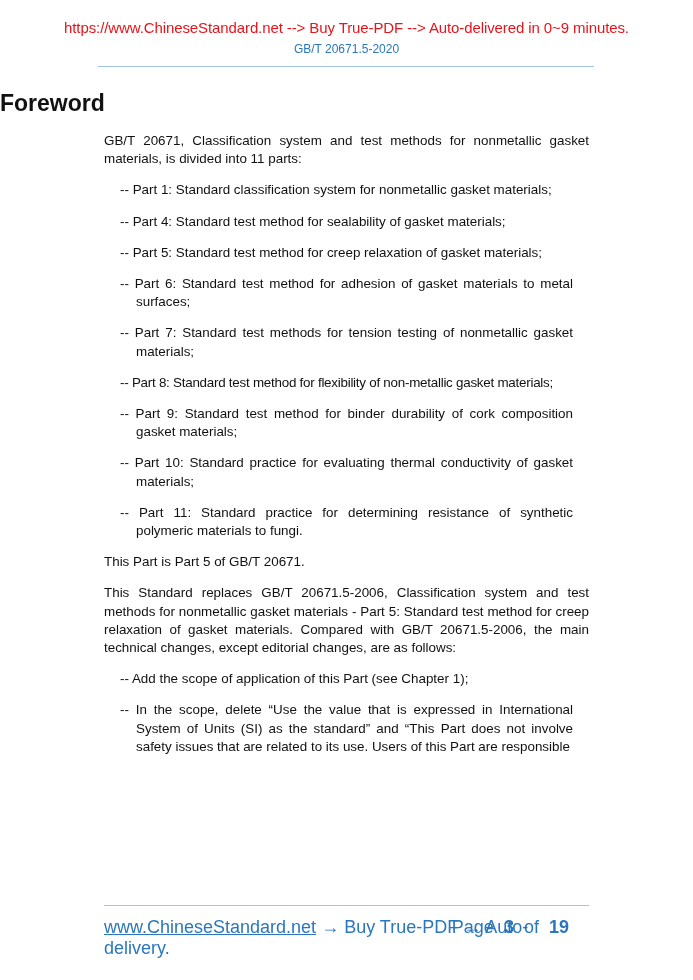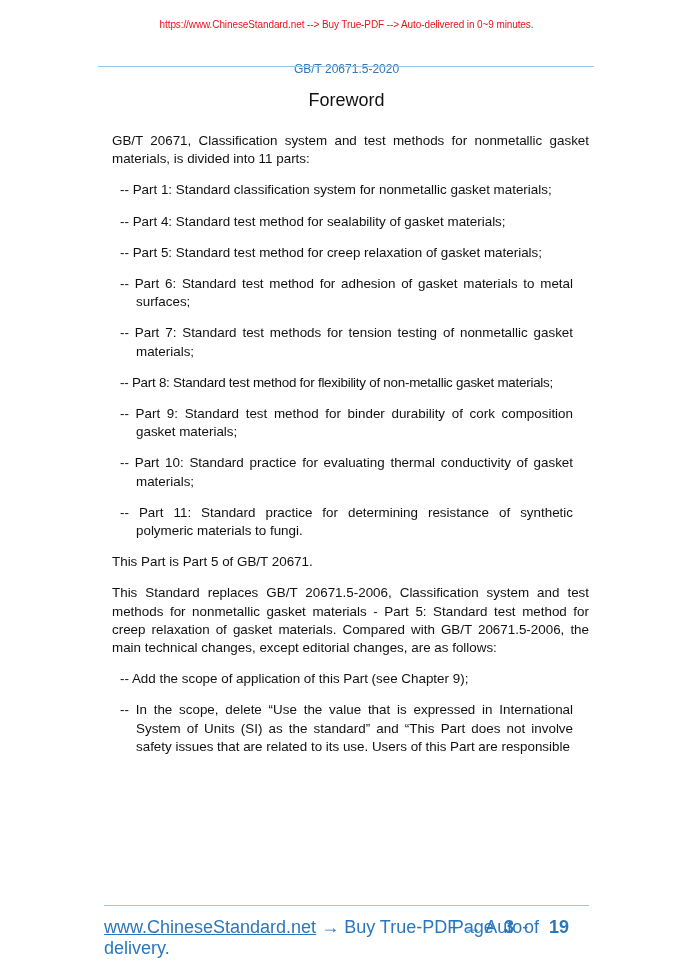--- a/index.html
+++ b/index.html
@@ -14,62 +14,60 @@
       overflow: hidden;
       font-family: "Liberation Sans", sans-serif;
       color: #111111;
     }
     .top-banner {
       position: absolute;
       top: 19px;
       left: 0;
       width: 693px;
       text-align: center;
-      font-size: 10px;
+      font-size: 15px;
       color: #e8141b;
       letter-spacing: -0.1px;
     }
     .top-code {
       position: absolute;
       top: 42px;
       left: 0;
       width: 693px;
       text-align: center;
       font-size: 12px;
       color: #2a77bd;
-      margin-top: 20px;
     }
     .top-rule {
       position: absolute;
       top: 66px;
       left: 98px;
       width: 496px;
       height: 0;
       border-top: 1px solid #9fc6e3;
     }
     .title {
       position: absolute;
       top: 90px;
       left: 0;
       width: 693px;
-      text-align: center;
-      font-size: 18px;
-      font-weight: normal;
+      font-size: 23px;
+      font-weight: bold;
       color: #111111;
     }
     .content {
       position: absolute;
       top: 132px;
       left: 104px;
       width: 485px;
       font-size: 13.4px;
       line-height: 18.2px;
     }
     .para {
-      margin: 0 0 13px 8px;
+      margin: 0 0 13px 0;
       text-align: justify;
     }
     .item {
       margin: 0 16px 13px 0;
       padding-left: 32px;
       text-indent: -16px;
       text-align: justify;
     }
     .item.tight {
       padding-left: 16px;
@@ -129,21 +127,21 @@
     <p class="item tight" style="letter-spacing:-0.25px;">-- Part 8: Standard test method for flexibility of non-metallic gasket materials;</p>
     <p class="item">-- Part 9: Standard test method for binder durability of cork composition gasket materials;</p>
     <p class="item">-- Part 10: Standard practice for evaluating thermal conductivity of gasket materials;</p>
     <p class="item">-- Part 11: Standard practice for determining resistance of synthetic polymeric materials to fungi.</p>
   </div>
 
   <p class="para">This Part is Part 5 of GB/T 20671.</p>
   <p class="para">This Standard replaces GB/T 20671.5-2006, Classification system and test methods for nonmetallic gasket materials - Part 5: Standard test method for creep relaxation of gasket materials. Compared with GB/T 20671.5-2006, the main technical changes, except editorial changes, are as follows:</p>
 
   <div>
-    <p class="item tight">-- Add the scope of application of this Part (see Chapter 9);</p>
+    <p class="item tight">-- Add the scope of application of this Part (see Chapter 1);</p>
     <p class="item">-- In the scope, delete “Use the value that is expressed in International System of Units (SI) as the standard” and “This Part does not involve safety issues that are related to its use. Users of this Part are responsible</p>
   </div>
 </div>
 
 <div class="bottom-rule"></div>
 
 <div class="footer">
   <span class="footer-link">www.ChineseStandard.net</span><span> → Buy True-PDF → Auto-delivery.</span>
   <span class="footer-right">
     <span>Page</span>&nbsp;

